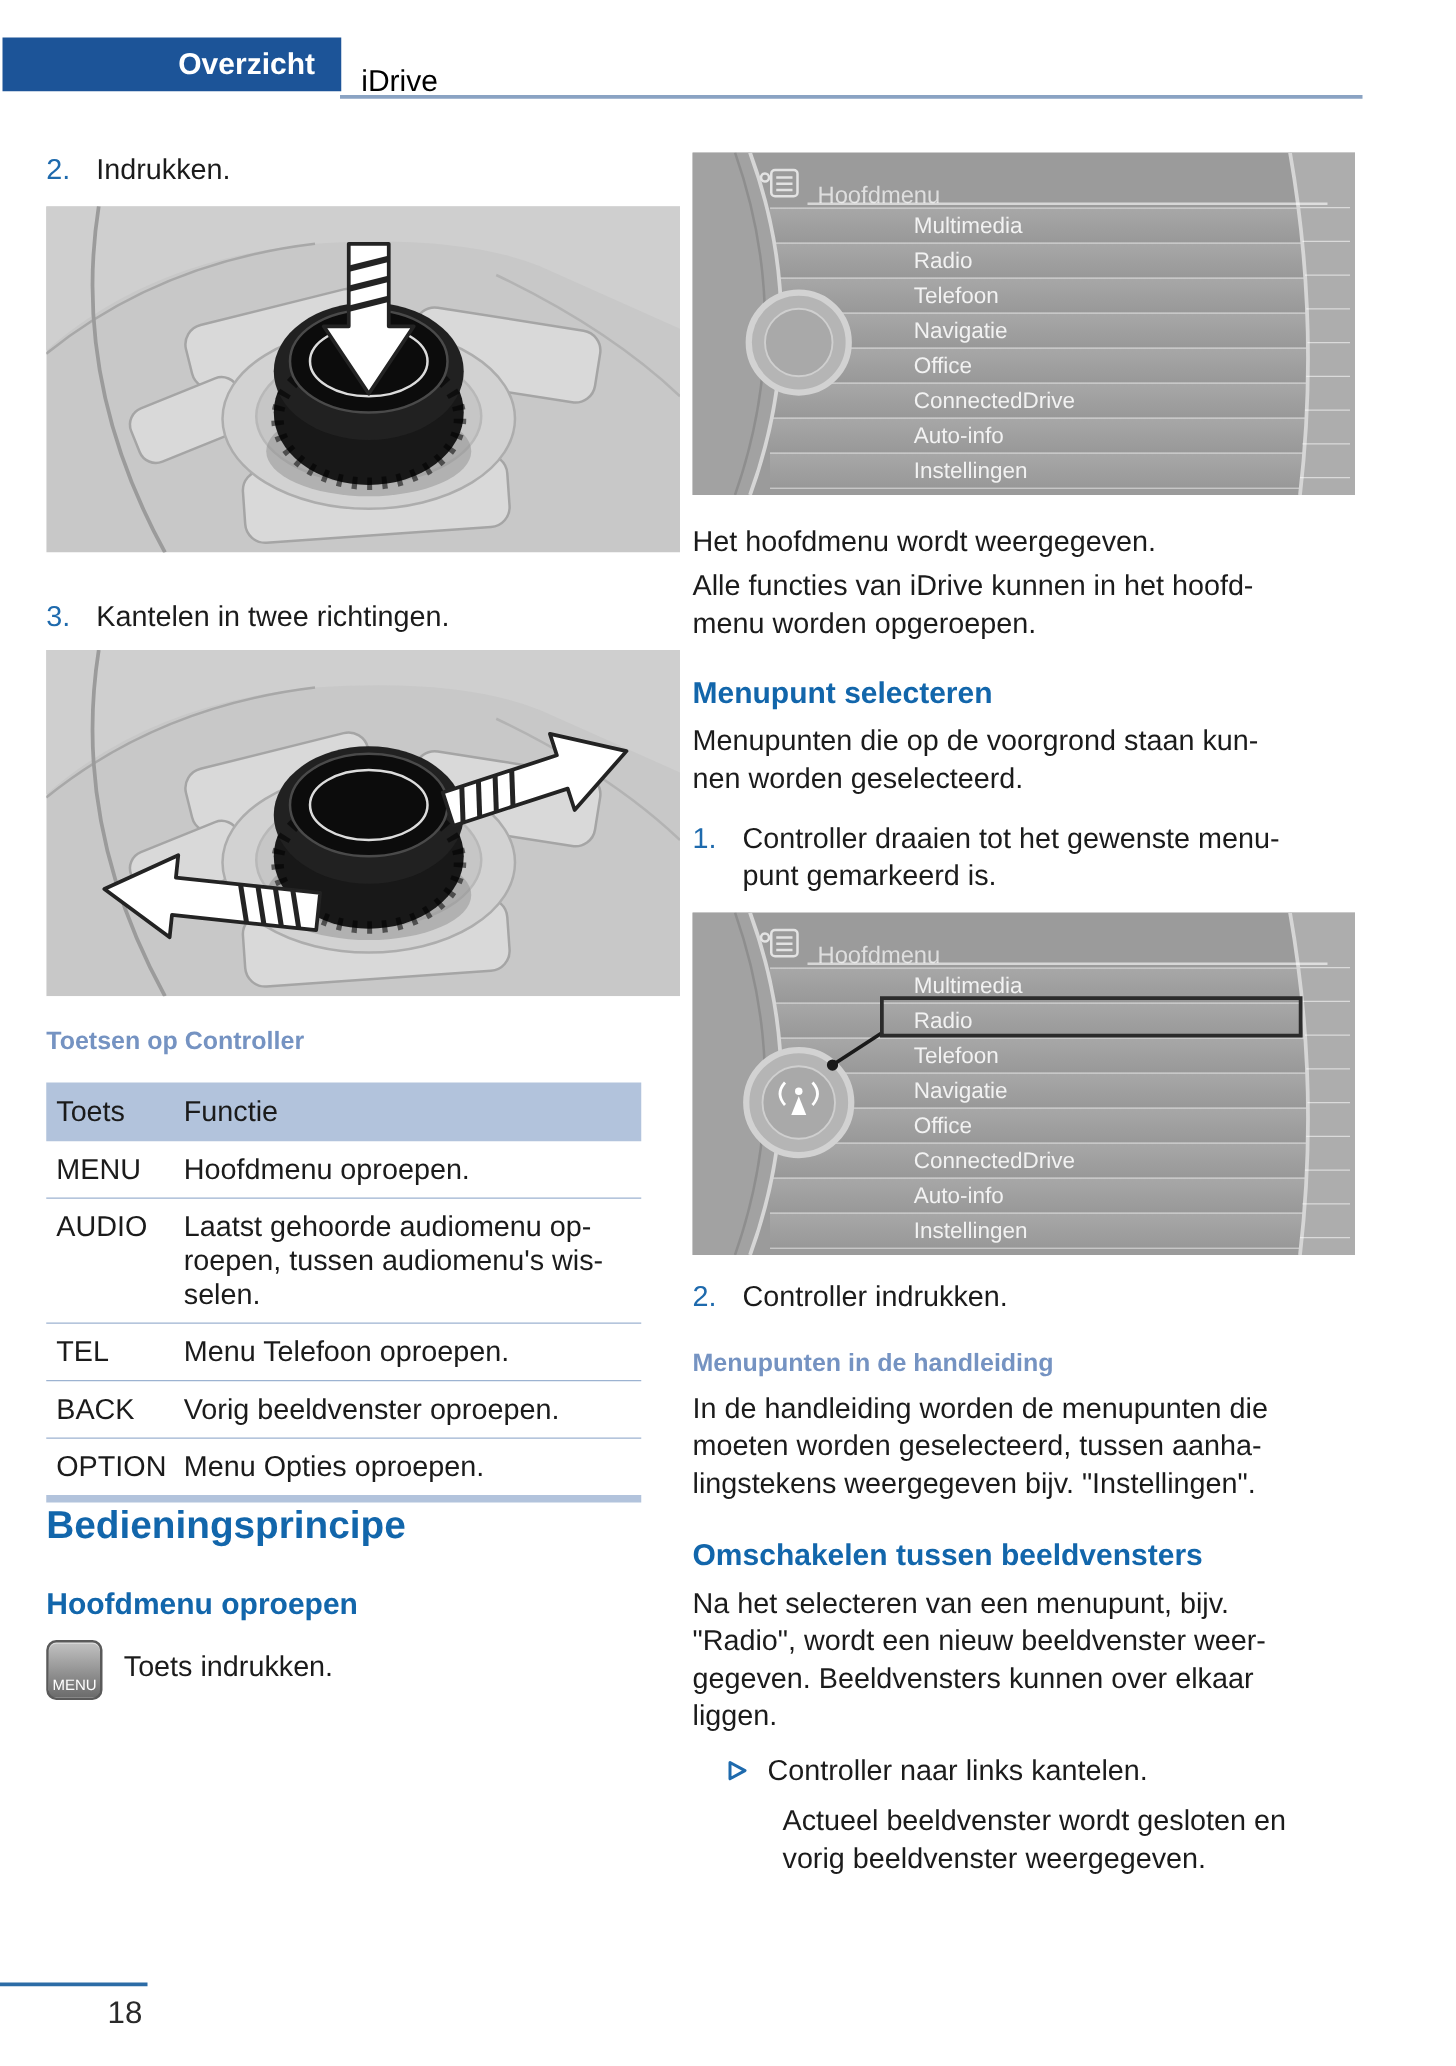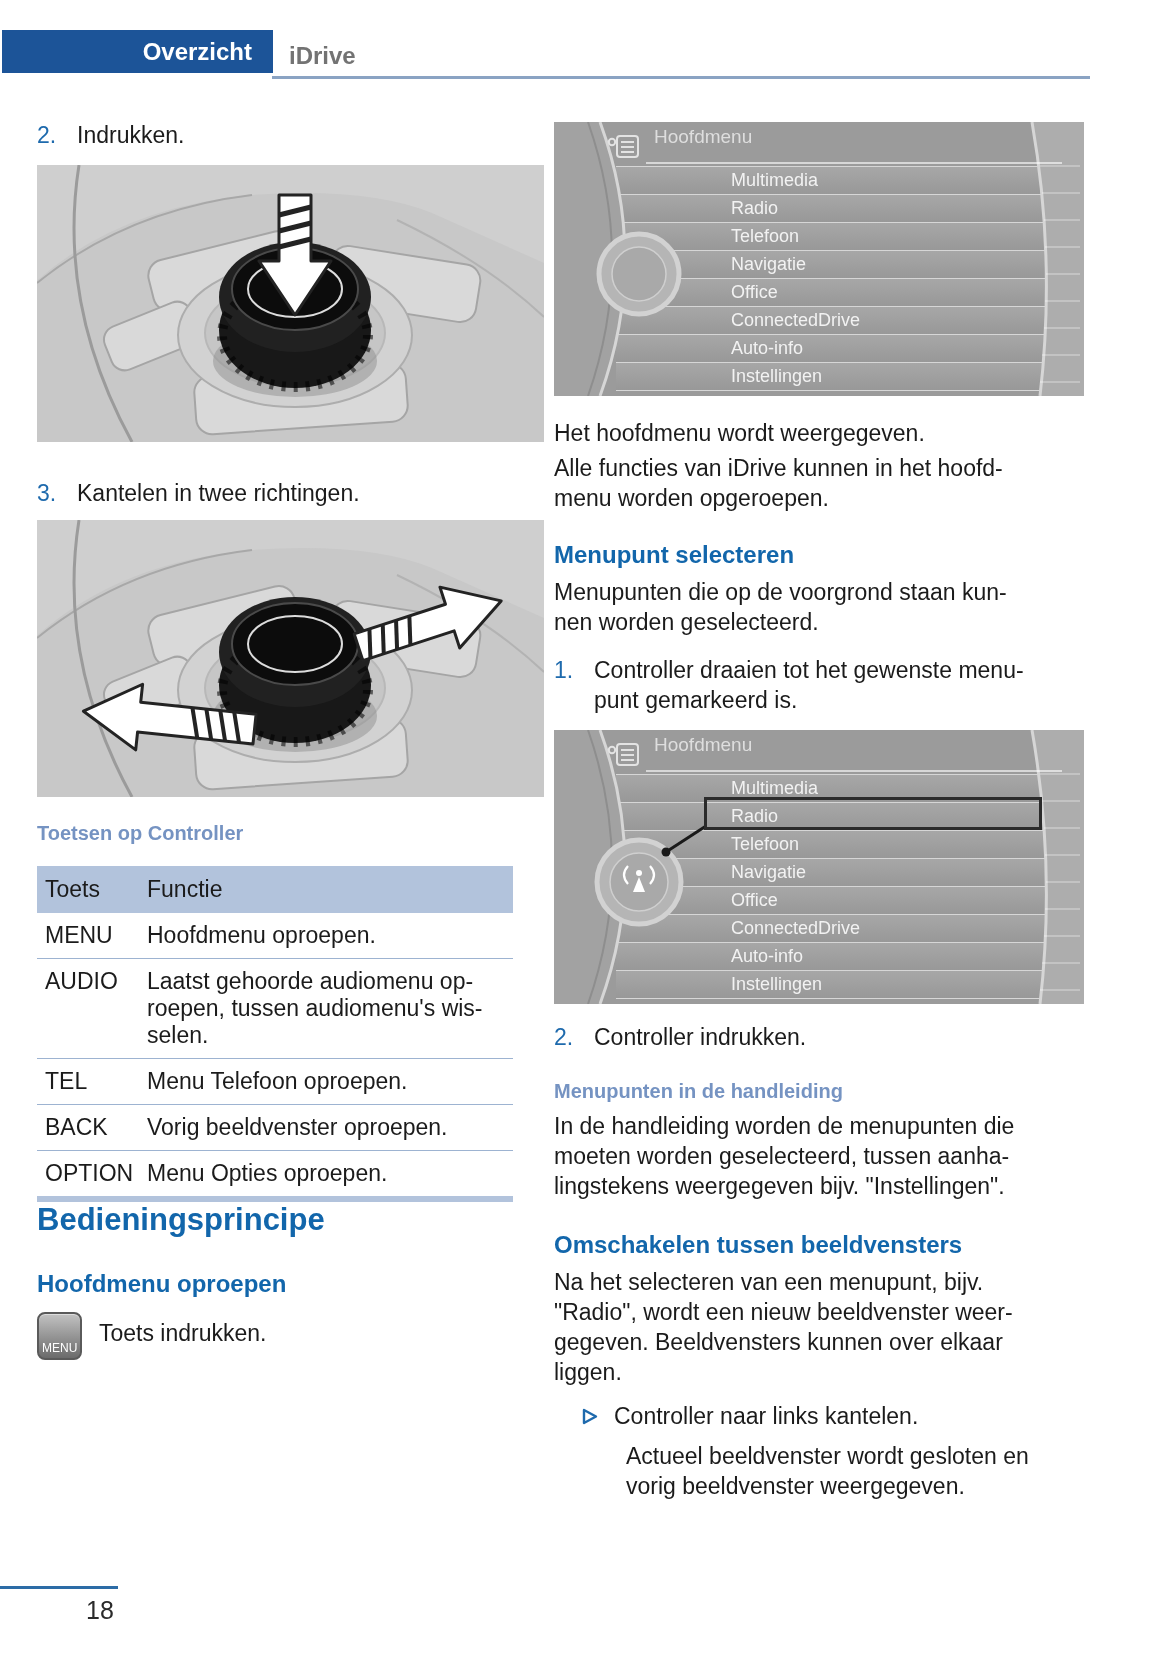--- a/index.html
+++ b/index.html
@@ -3,21 +3,21 @@
 <meta charset="utf-8">
 <style>
   html,body{margin:0;padding:0;background:#ffffff;}
   #page{position:relative;width:1165px;height:1653px;background:#ffffff;
         font-family:"Liberation Sans","DejaVu Sans",sans-serif;color:#1b1b1b;overflow:hidden;}
 
   
   .hdr-bar{position:absolute;left:2px;top:30px;width:271px;height:43px;background:#1c5498;
            display:flex;align-items:center;justify-content:flex-end;padding-right:21px;box-sizing:border-box;}
   .hdr-section{color:#ffffff;font-size:24px;font-weight:bold;}
-  .hdr-chapter{position:absolute;left:289px;top:42px;font-size:24px;font-weight:bold;color:#737373;}
+  .hdr-chapter{position:absolute;left:289px;top:52px;font-size:24px;font-weight:normal;color:#000000;}
   .hdr-rule{position:absolute;left:272px;top:76px;width:818px;height:3px;background:#8aa3c3;}
 
   
   .ftr-rule{position:absolute;left:0;top:1586px;width:118px;height:3px;background:#2c6ca6;}
   .ftr-num{position:absolute;left:86px;top:1596px;font-size:25px;color:#2a2a2a;}
 
   
   .col{position:absolute;top:0;}
   #col-left{left:37px;width:507px;}
   #col-right{left:554px;width:533px;}
@@ -42,21 +42,21 @@
   .tbl-row + .tbl-row{border-top:1px solid #9db3d1;}
   .c1{flex:0 0 110px;padding:9px 0 9px 8px;box-sizing:border-box;}
   .c2{flex:1;padding:9px 0;white-space:pre-line;}
 
   
   .screen{position:relative;width:530px;height:274px;background:#9b9b9b;overflow:hidden;}
   .screen .rows{position:absolute;left:62px;right:28px;top:44px;border-bottom:1px solid rgba(255,255,255,.6);}
   .mrow{height:27px;border-top:1px solid rgba(255,255,255,.6);background:linear-gradient(#a7a7a7,#989898);}
   .mrow span{display:inline-block;margin-left:115px;font-size:18px;line-height:27px;color:#f2f2f2;}
   .screen .deco{position:absolute;left:0;top:0;pointer-events:none;}
-  .s-title{position:absolute;left:100px;top:4px;font-size:19px;color:#dedede;}
+  .s-title{position:absolute;left:100px;top:24px;font-size:19px;color:#dedede;}
   .s-title-icon{position:absolute;left:53px;top:11px;}
   .s-rule{position:absolute;left:92px;right:22px;top:40px;height:2px;background:rgba(255,255,255,.6);}
   .sel-box{position:absolute;left:150px;top:67px;width:338px;height:33px;border:3px solid #2b2b2b;box-sizing:border-box;}
 
   
   .menu-key-row{display:flex;align-items:flex-start;}
   .menu-key{position:relative;width:45px;height:48px;border-radius:8px;border:2px solid #5a5a5a;
             background:linear-gradient(#c2c2c2 0%,#9a9a9a 45%,#6b6b6b 100%);
             box-shadow:inset 0 1px 0 #dddddd;box-sizing:border-box;flex:0 0 auto;}
   .menu-key span{position:absolute;left:3px;bottom:3px;font-size:12px;color:#ffffff;letter-spacing:0;}

